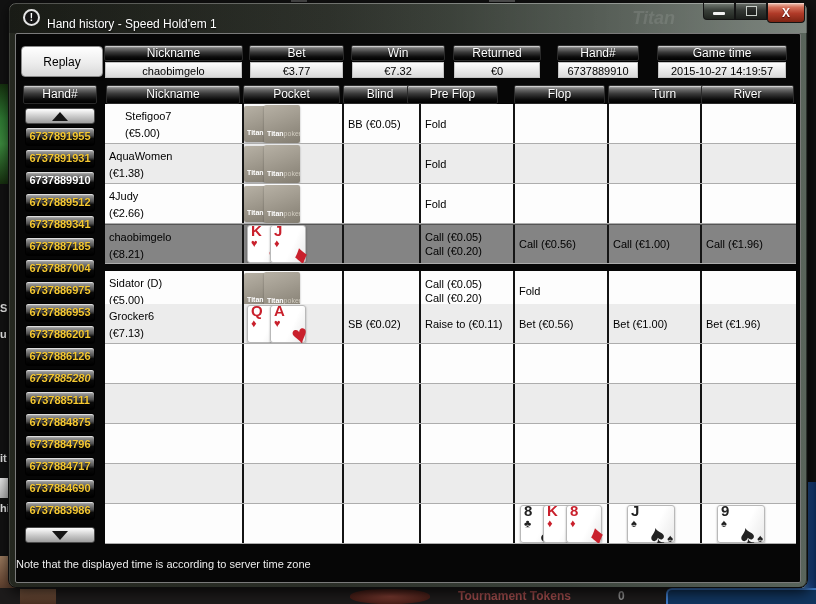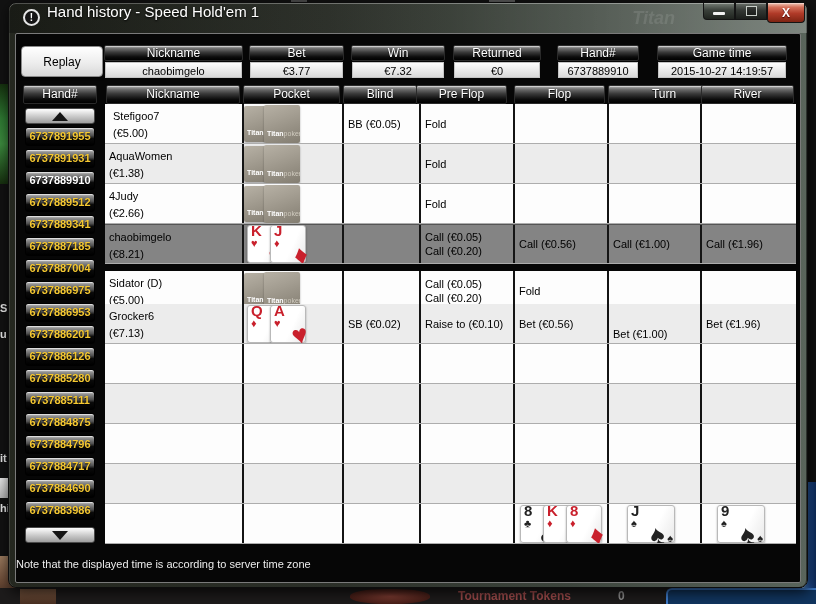--- a/index.html
+++ b/index.html
@@ -27,21 +27,21 @@
   .window{position:absolute;left:8px;top:2px;width:800px;height:586px;border-radius:8px;
           background:linear-gradient(90deg,#24271f 0%,#2b2f28 40%,#3c443c 70%,#5a655c 100%);
           border:1px solid #0d0d0d;box-sizing:border-box;
           box-shadow:inset 0 1px 0 rgba(255,255,255,.35),inset 1px 0 0 rgba(255,255,255,.12),
                      inset -1px 0 0 rgba(0,0,0,.5),2px 4px 14px rgba(0,0,0,.8)}
   .titlebar{position:absolute;left:0;top:0;width:100%;height:30px;border-radius:8px 8px 0 0;
             background:linear-gradient(90deg,rgba(0,0,0,.30) 0%,rgba(255,255,255,.04) 55%,rgba(255,255,255,.22) 100%)}
   .app-icon{position:absolute;left:14px;top:6px;width:13px;height:13px;border-radius:50%;
             border:2px solid #e6e6e6;background:#151515;color:#fff;font-size:10px;font-weight:bold;
             text-align:center;line-height:13px}
-  .title-text{position:absolute;left:38px;top:0;color:#fff;font-size:15px;text-shadow:0 1px 2px #000}
+  .title-text{position:absolute;left:38px;top:14px;color:#fff;font-size:12px;text-shadow:0 1px 2px #000}
   .watermark{position:absolute;right:132px;top:5px;font-size:18px;font-weight:bold;font-style:italic;
              color:rgba(255,255,255,.10)}
   .wb{position:absolute;top:0;height:17px;border:1px solid #141414;border-top:none;box-sizing:border-box;
       display:flex;align-items:center;justify-content:center;
       box-shadow:inset 0 1px 0 rgba(255,255,255,.35)}
   .wb-min{right:72px;width:32px;border-radius:0 0 0 4px;background:linear-gradient(180deg,#777f77,#3a403a 45%,#20241f)}
   .wb-max{right:40px;width:32px;background:linear-gradient(180deg,#6a706a,#343834 45%,#1b1e1b)}
   .wb-close{right:2px;width:38px;height:20px;border-radius:0 0 4px 4px;
             background:linear-gradient(180deg,#f0c8b8 0%,#d4715a 22%,#b03a28 55%,#7e2413 100%)}
   .wb-min span{display:block;width:12px;height:3px;background:#f2f2f2;margin-top:4px;border-radius:1px}
@@ -169,46 +169,46 @@
           <div class="hand-btn" style="top: 64px;">6737891931</div>
           <div class="hand-btn selected" style="top: 86px;">6737889910</div>
           <div class="hand-btn" style="top: 108px;">6737889512</div>
           <div class="hand-btn" style="top: 130px;">6737889341</div>
           <div class="hand-btn" style="top: 152px;">6737887185</div>
           <div class="hand-btn" style="top: 174px;">6737887004</div>
           <div class="hand-btn" style="top: 196px;">6737886975</div>
           <div class="hand-btn" style="top: 218px;">6737886953</div>
           <div class="hand-btn" style="top: 240px;">6737886201</div>
           <div class="hand-btn" style="top: 262px;">6737886126</div>
-          <div class="hand-btn" style="top: 284px;">6737885280</div>
+          <div class="hand-btn" style="top: 284px; font-style: italic;">6737885280</div>
           <div class="hand-btn" style="top: 306px;">6737885111</div>
           <div class="hand-btn" style="top: 328px;">6737884875</div>
           <div class="hand-btn" style="top: 350px;">6737884796</div>
           <div class="hand-btn" style="top: 372px;">6737884717</div>
           <div class="hand-btn" style="top: 394px;">6737884690</div>
           <div class="hand-btn" style="top: 416px;">6737883986</div>
         </div>
       <div class="arrow-btn" style="top:442px">
           <div class="tri-down"></div>
         </div>
     </div>
 
     <div class="tablebox">
       <div id="table-headers">
           <div class="thead tbl-head" style="left: 1px; top: 0px; width: 134px;">Nickname</div>
           <div class="thead tbl-head" style="left: 138px; top: 0px; width: 97px;">Pocket</div>
           <div class="thead tbl-head" style="left: 238px; top: 0px; width: 74px;">Blind</div>
-          <div class="thead tbl-head" style="left: 311px; top: 0px; width: 91px;">Pre Flop</div>
+          <div class="thead tbl-head" style="left: 302px; top: 0px; width: 91px;">Pre Flop</div>
           <div class="thead tbl-head" style="left: 409px; top: 0px; width: 91px;">Flop</div>
           <div class="thead tbl-head" style="left: 503px; top: 0px; width: 112px;">Turn</div>
           <div class="thead tbl-head" style="left: 596px; top: 0px; width: 93px;">River</div>
         </div>
       <div id="table-rows">
           <div class="trow r-white" style="top: 19px;">
-            <div class="cell first name-cell" style="left: 4px; width: 137px;">
+            <div class="cell first name-cell" style="left: 16px; width: 137px;">
               <div>Stefigoo7</div>
               <div>(€5.00)</div>
             </div>
             <div class="cell" style="left: 137px; width: 100px; padding: 0px;">
               <div class="cards-wrap">
                 <div class="cardback under">
                   <span class="brand"><b>Titan</b><i>poker</i></span>
                 </div>
                 <div class="cardback">
                   <span class="brand"><b>Titan</b><i>poker</i></span>
@@ -347,26 +347,26 @@
                   <span class="rank red">A</span>
                   <span class="ss red">♥</span>
                   <span class="bs red">♥</span>
                 </div>
               </div>
             </div>
             <div class="cell" style="left: 237px; width: 77px;">
               <div>SB (€0.02)</div>
             </div>
             <div class="cell" style="left: 314px; width: 94px;">
-              <div>Raise to (€0.10)</div>
+              <div>Raise to (€0.11)</div>
             </div>
             <div class="cell" style="left: 408px; width: 94px;">
               <div>Bet (€0.56)</div>
             </div>
-            <div class="cell" style="left: 502px; width: 93px; justify-content: flex-end;">
+            <div class="cell" style="left: 502px; width: 93px;">
               <div>Bet (€1.00)</div>
             </div>
             <div class="cell" style="left: 595px; width: 96px;">
               <div>Bet (€1.96)</div>
             </div>
           </div>
           <div class="trow r-white" style="top: 259px;">
             <div class="cell first" style="left: 0px; width: 137px;"></div>
             <div class="cell" style="left: 137px; width: 100px;"></div>
             <div class="cell" style="left: 237px; width: 77px;"></div>

